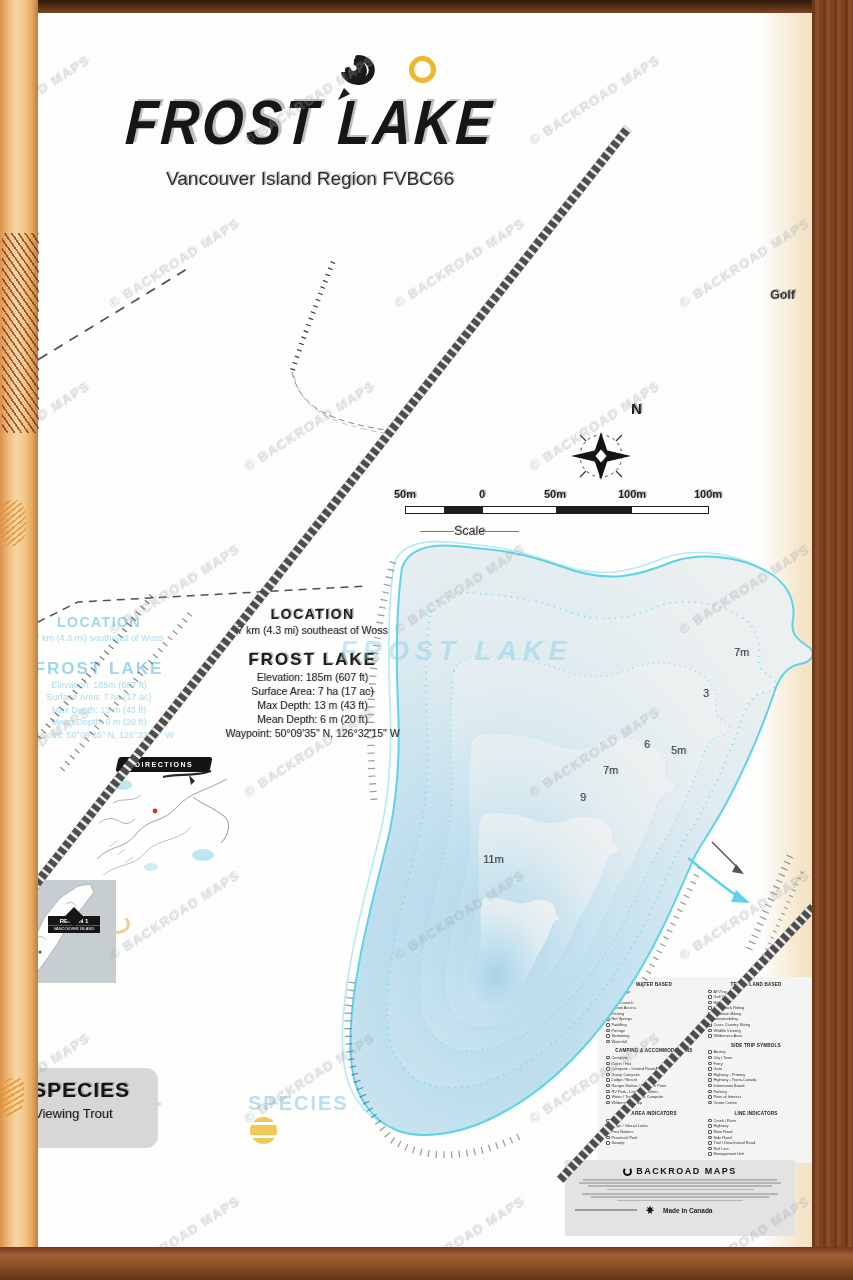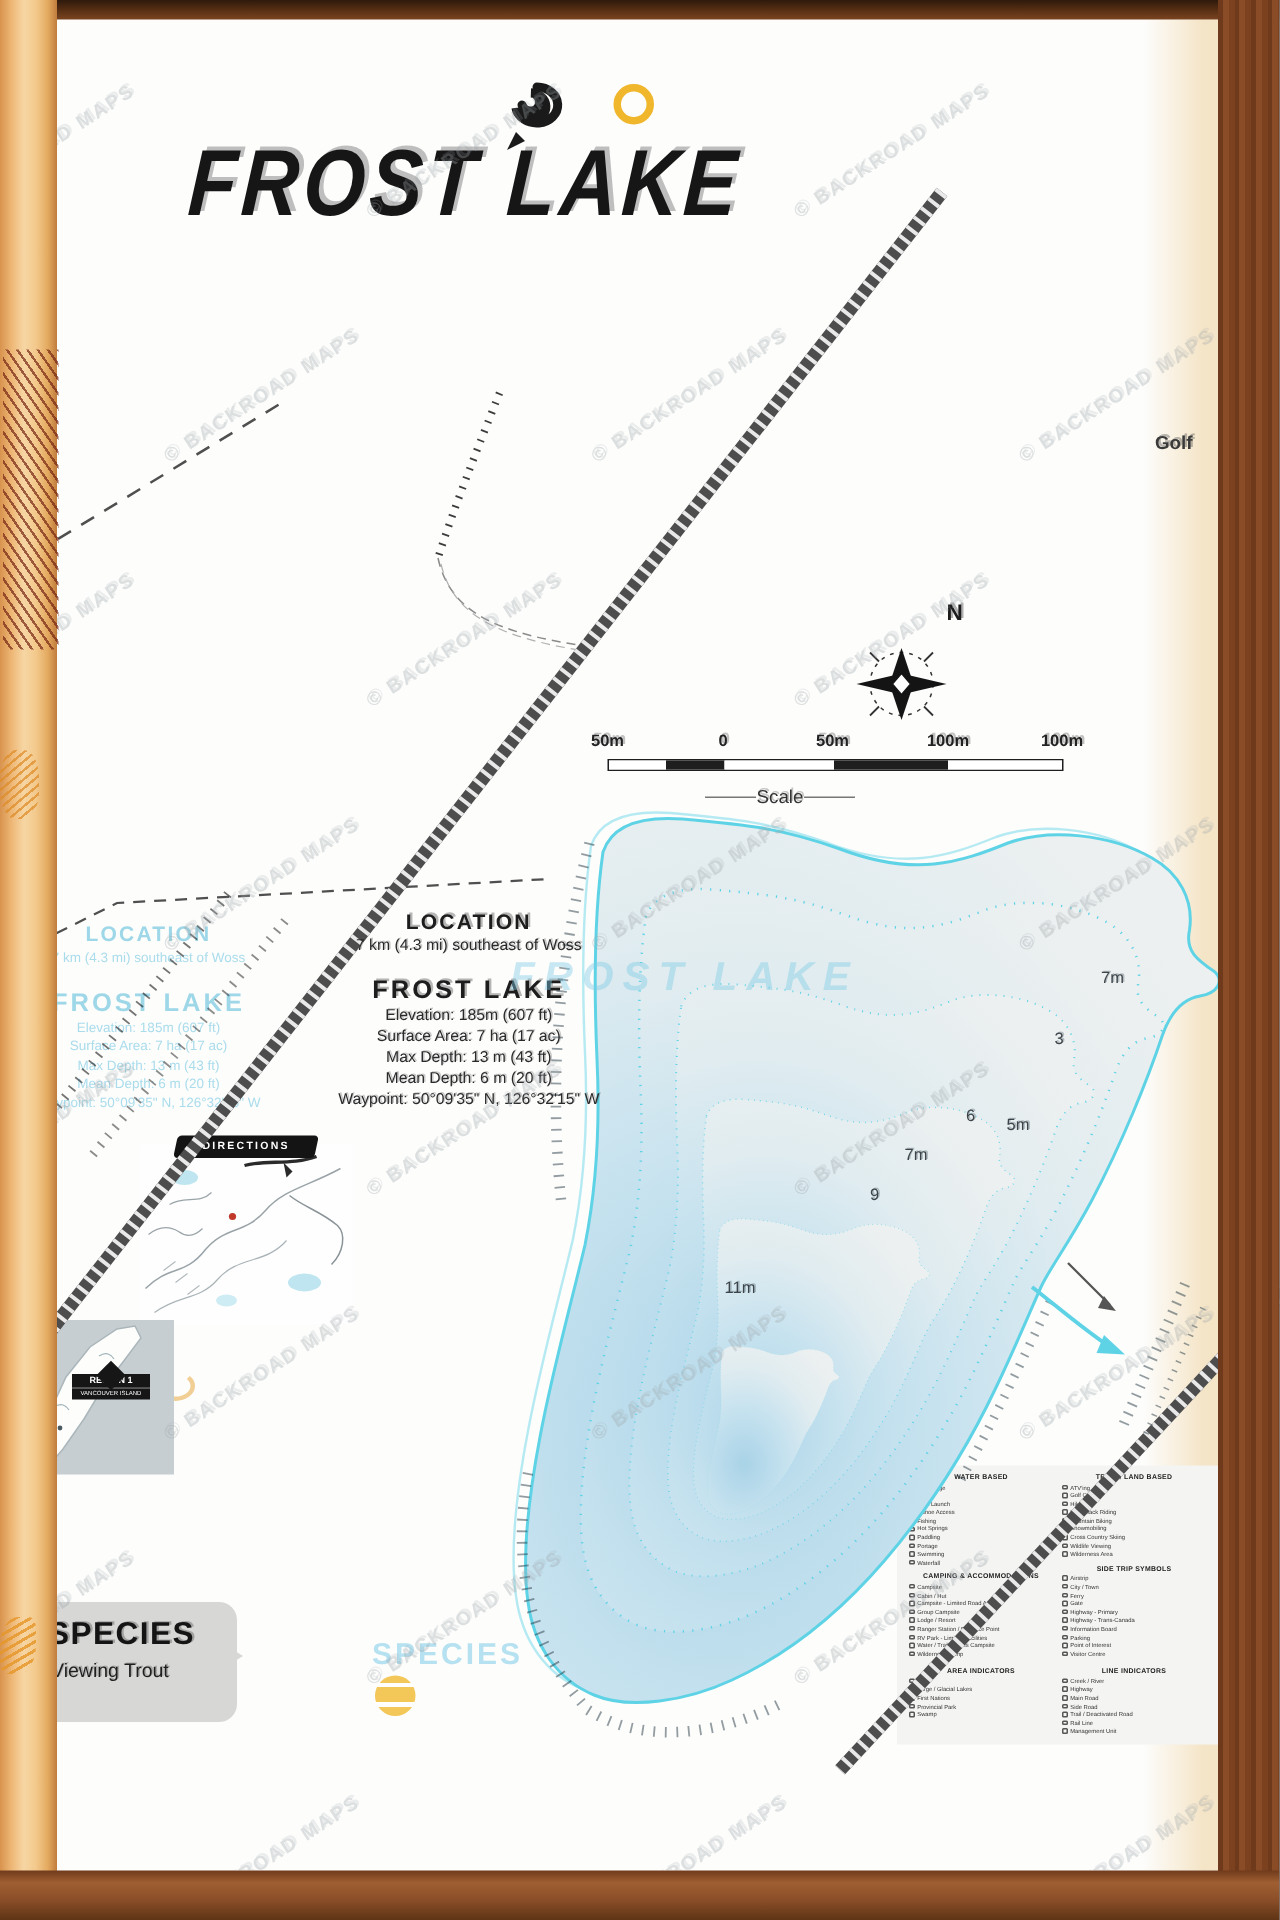--- a/index.html
+++ b/index.html
@@ -56,21 +56,21 @@
     text-shadow:1.5px -1px 0 rgba(60,60,60,.4);}
   .depth-label{position:absolute;z-index:6;font-size:11px;font-weight:500;color:#3c4449;
     text-shadow:1px -0.5px 0 rgba(70,90,100,.35);}
 
   
   .scale-labels{z-index:6;}
   .scale-label{position:absolute;font-size:11px;font-weight:bold;color:#222;transform:translateX(-50%);
     text-shadow:1.5px -1px 0 rgba(80,80,80,.35);}
   .scale-bar{left:405px;top:506px;width:304px;height:8px;border:1.4px solid #1e1e1e;display:flex;z-index:6;}
   .scale-seg{height:100%;}
-  .scale-caption{left:420px;top:524px;width:200px;z-index:6;display:flex;align-items:center;justify-content:center;gap:0;
+  .scale-caption{left:420px;top:524px;width:200px;z-index:6;display:flex;align-items:center;justify-content:flex-start;gap:0;
     font-size:12.5px;color:#333;text-shadow:1px -1px 0 rgba(90,90,90,.35);}
   .scale-dash{width:34px;height:0;border-top:1.4px solid #777;}
 
   
   .info-block{left:205px;top:606px;width:215px;text-align:center;z-index:6;color:#1d1d1d;}
   .info-heading{font-size:14px;font-weight:900;letter-spacing:1.5px;text-shadow:1.5px -1px 0 rgba(50,50,50,.35);}
   .info-sub{font-size:10.5px;margin-top:2px;color:#2a2a2a;text-shadow:1px -.5px 0 rgba(80,80,80,.3);}
   .lake-heading{font-size:17px;font-weight:900;letter-spacing:2px;margin-top:14px;text-shadow:1.5px -1px 0 rgba(50,50,50,.35);}
   .stat-line{font-size:10.5px;line-height:14px;color:#2a2a2a;text-shadow:1px -.5px 0 rgba(80,80,80,.3);}
   
@@ -407,20 +407,42 @@
             <span>Rail Line</span>
           </div>
           <div class="legend-item">
             <i></i>
             <span>Management Unit</span>
           </div>
         </div>
       </div>
   </div>
 
+  <div class="abs footer">
+    <div class="footer-brand">
+      <span class="swirl"></span>
+      <span>BACKROAD MAPS</span>
+    </div>
+    <div class="fp">
+      <div class="bar" style="width:92%"></div>
+        <div class="bar" style="width:96%"></div>
+      <div class="bar" style="width:88%"></div>
+        <div class="bar" style="width:70%"></div>
+      <div class="bar" style="width:93%;margin-top:3px"></div>
+        <div class="bar" style="width:85%"></div>
+      <div class="bar" style="width:60%"></div>
+    </div>
+    <div class="footer-bottom">
+      <div class="copyright-bar"></div>
+      <svg class="leaf" viewBox="0 0 20 20">
+        <path d="M10,1 L12,6 L16,4 L14,9 L19,10 L13,13 L14,18 L10,15 L6,18 L7,13 L1,10 L6,9 L4,4 L8,6 Z" fill="#141414"></path>
+      </svg>
+      <span class="made">Made in Canada</span>
+    </div>
+  </div>
 
   <svg id="mapsvg" class="abs" width="853" height="1280" viewBox="0 0 853 1280">
     <defs>
       <radialGradient id="lakeDepth" cx="28%" cy="70%" r="85%">
         <stop offset="0%" stop-color="#a9d3e7"></stop>
         <stop offset="38%" stop-color="#c6e2ef"></stop>
         <stop offset="68%" stop-color="#e0ecf0"></stop>
         <stop offset="100%" stop-color="#edf0f0"></stop>
       </radialGradient>
     </defs>
@@ -493,20 +515,21 @@
       <path d="M586,441 l-6,-6 M616,441 l6,-6 M586,471 l-6,6 M616,471 l6,6" stroke="#333" stroke-width="1.2"></path>
     </g>
   </svg>
 
   <svg class="abs logo-swirl" width="56" height="56" viewBox="0 0 56 56">
     <path d="M28,10 a14,12 0 1,1 -14,14 a10,9 0 1,0 10,-10 a6,6 0 1,1 -6,8" stroke="#1a1a1a" stroke-width="6" fill="none" stroke-linecap="round"></path>
     <path d="M14,40 L8,52 L20,46 Z" fill="#1a1a1a"></path>
   </svg>
   <div class="abs gold-ring"></div>
   <div class="abs title">FROST LAKE</div>
+  <div class="abs subtitle">Vancouver Island Region FVBC66</div>
 
   <div class="abs woss">Golf</div>
   <div class="abs north-n">N</div>
   <div>
       <span class="depth-label" style="left: 734px; top: 646px;">7m</span>
       <span class="depth-label" style="left: 703px; top: 687px;">3</span>
       <span class="depth-label" style="left: 671px; top: 744px;">5m</span>
       <span class="depth-label" style="left: 644px; top: 738px;">6</span>
       <span class="depth-label" style="left: 603px; top: 764px;">7m</span>
       <span class="depth-label" style="left: 580px; top: 791px;">9</span>

